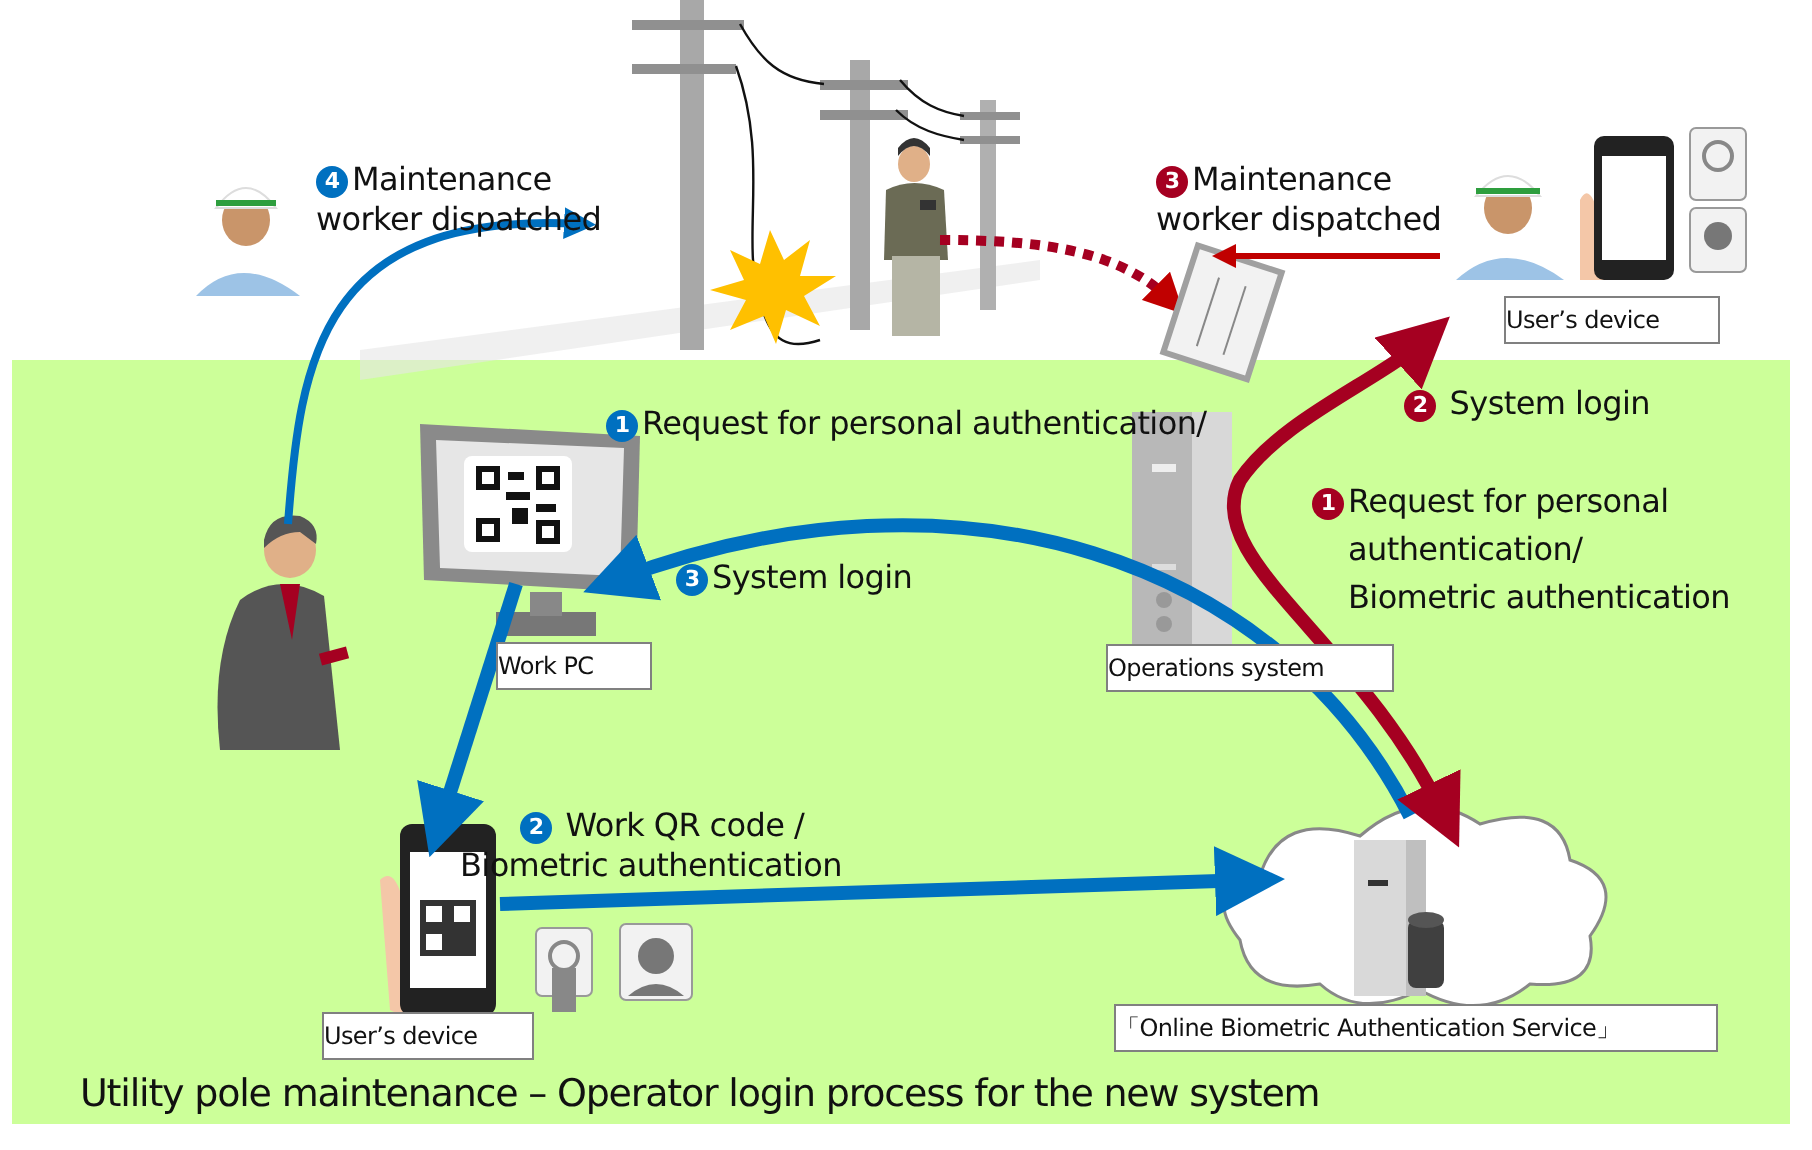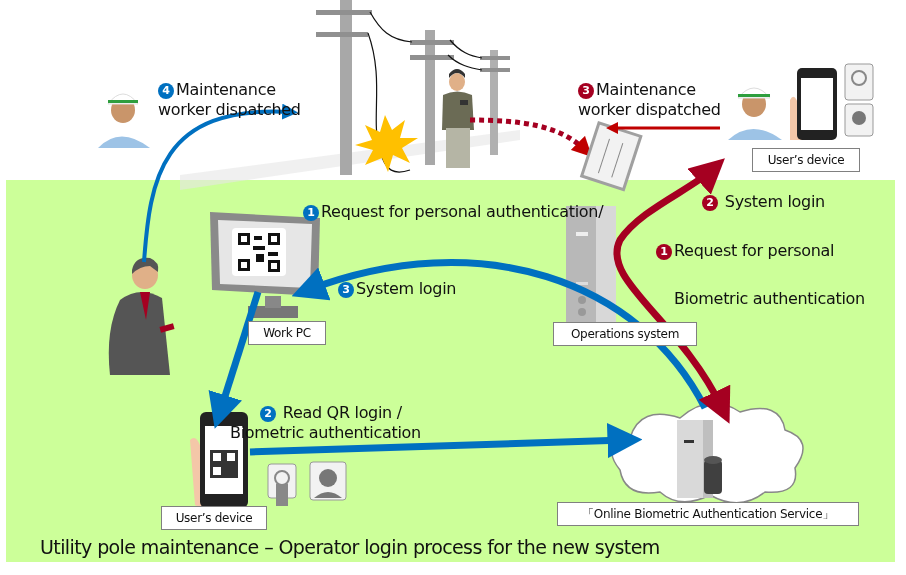--- a/index.html
+++ b/index.html
@@ -3,21 +3,21 @@
 <meta charset="utf-8">
 <style>
   html, body { margin:0; padding:0; background:#ffffff; }
   body { width:906px; height:575px; position:relative; overflow:hidden; font-family:"Liberation Sans", sans-serif; }
   .bg-green { position:absolute; left:6px; top:180px; width:889px; height:382px; background:#ccff99; }
   svg.art { position:absolute; left:0; top:0; width:906px; height:575px; }
   .lbl { position:absolute; font-family:"DejaVu Sans", sans-serif; color:#111; font-size:16px; line-height:20px; letter-spacing:-0.3px; white-space:nowrap; }
   .num { display:inline-block; width:16px; height:16px; border-radius:50%; color:#fff; font-size:11px; line-height:16px; text-align:center; font-weight:bold; margin-right:2px; vertical-align:1px; }
   .num.blue { background:#0070c0; }
   .num.red { background:#a50021; }
-  .box { position:absolute; background:#fff; border:1px solid #808080; font-family:"DejaVu Sans", sans-serif; font-size:12px; color:#111; text-align:center; line-height:22px; height:22px; letter-spacing:-0.3px; }
+  .box { position:absolute; background:#fff; border:1px solid #808080; font-family:"DejaVu Sans", sans-serif; font-size:12px; color:#111; text-align:left; line-height:22px; height:22px; letter-spacing:-0.3px; }
   .caption { position:absolute; left:16px; top:536px; font-family:"DejaVu Sans", sans-serif; font-size:19px; color:#111; letter-spacing:-0.6px; white-space:nowrap;margin-left:24px; }
 </style>
 </head>
 <body>
 
 <div class="bg-green"></div>
 
 <svg class="art" viewBox="0 0 906 575">
   <defs>
     <marker id="ab" markerWidth="5" markerHeight="5" refX="2.5" refY="2.5" orient="auto">
@@ -193,26 +193,26 @@
 <div class="lbl" style="left:338px;top:279px;">
   <span class="num blue">3</span><span>System login</span>
 </div>
 
 <div class="lbl" style="left:702px;top:192px;">
   <span class="num red">2</span> <span>System login</span>
 </div>
 
 <div class="lbl" style="left:656px;top:239px;line-height:24px;">
   <span class="num red">1</span><span>Request for personal</span><br>
-  <br>
+  <span style="padding-left:18px">authentication/</span><br>
   <span style="padding-left:18px">Biometric authentication</span>
 </div>
 
 <div class="lbl" style="left:260px;top:403px;">
-  <span class="num blue">2</span> <span>Read QR login /</span><br>
+  <span class="num blue">2</span> <span>Work QR code /</span><br>
   <span style="margin-left:-30px">Biometric authentication</span>
 </div>
 
 <div class="box" style="left:248px;top:321px;width:76px;">Work PC</div>
 <div class="box" style="left:505px;top:322px;width:142px;margin-left:48px;">Operations system</div>
 <div class="box" style="left:752px;top:148px;width:106px;">User’s device</div>
 <div class="box" style="left:161px;top:506px;width:104px;">User’s device</div>
 <div class="box" style="left:557px;top:502px;width:300px;">「Online Biometric Authentication Service」</div>
 
 <div class="caption">Utility pole maintenance – Operator login process for the new system</div>

